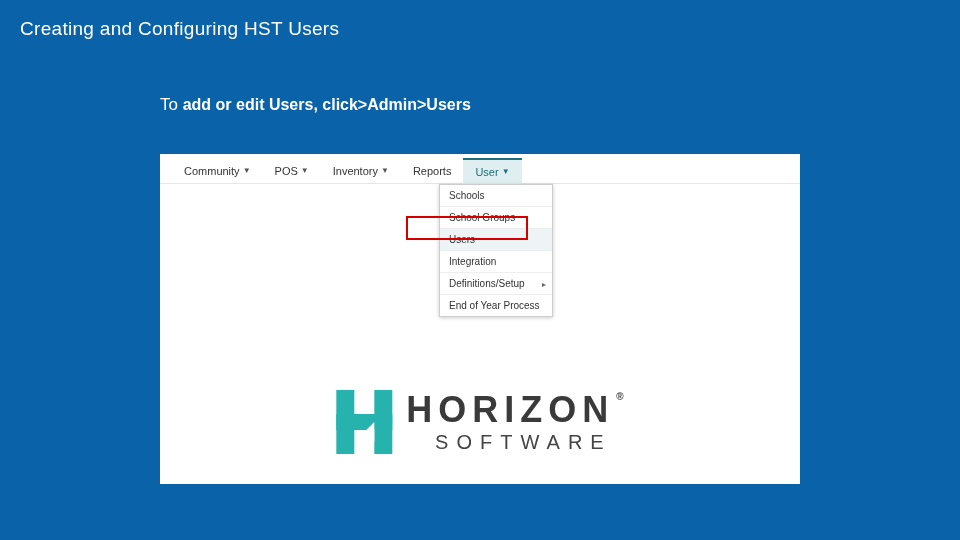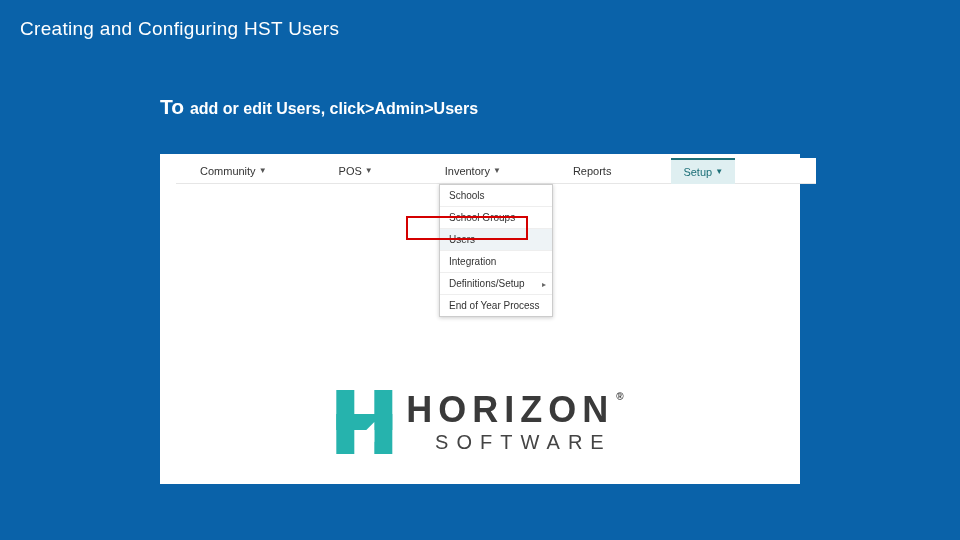--- a/index.html
+++ b/index.html
@@ -27,42 +27,41 @@
     letter-spacing: 0.3px;
   }
   .caption {
     position: absolute;
     top: 95px;
     left: 160px;
     color: #ffffff;
     font-size: 16px;
     font-weight: 600;
   }
-  .caption .lead { font-size: 21px; font-weight: 700; }
+  .caption .lead { font-size: 17px; font-weight: 400; }
   .panel {
     position: absolute;
     top: 154px;
     left: 160px;
     width: 640px;
     height: 330px;
     background: #ffffff;
   }
   .navbar {
     position: absolute;
     top: 4px;
-    left: 16px;
+    left: 0;
     width: 640px;
     height: 26px;
     background: #fff;
     border-bottom: 1px solid #e6e6e6;
     display: flex;
     align-items: center;
     padding-left: 12px;
     box-sizing: border-box;
-    gap: 48px;
   }
   .nav-item {
     color: #333;
     font-size: 11px;
     padding: 0 12px;
     line-height: 26px;
     display: flex;
     align-items: center;
     gap: 3px;
   }
@@ -204,21 +203,21 @@
         <span class="caret">▼</span>
       </div>
       <div class="nav-item">
         <span>Inventory</span>
         <span class="caret">▼</span>
       </div>
       <div class="nav-item">
         <span>Reports</span>
       </div>
       <div class="nav-item active">
-        <span>Setup</span>
+        <span>User</span>
         <span class="caret">▼</span>
       </div>
     </div>
 
     <div class="dropdown">
       <div class="dd-item"><span>Schools</span></div>
       <div class="dd-item"><span>School Groups</span></div>
       <div class="dd-item hl"><span>Users</span></div>
       <div class="dd-item"><span>Integration</span></div>
       <div class="dd-item">

